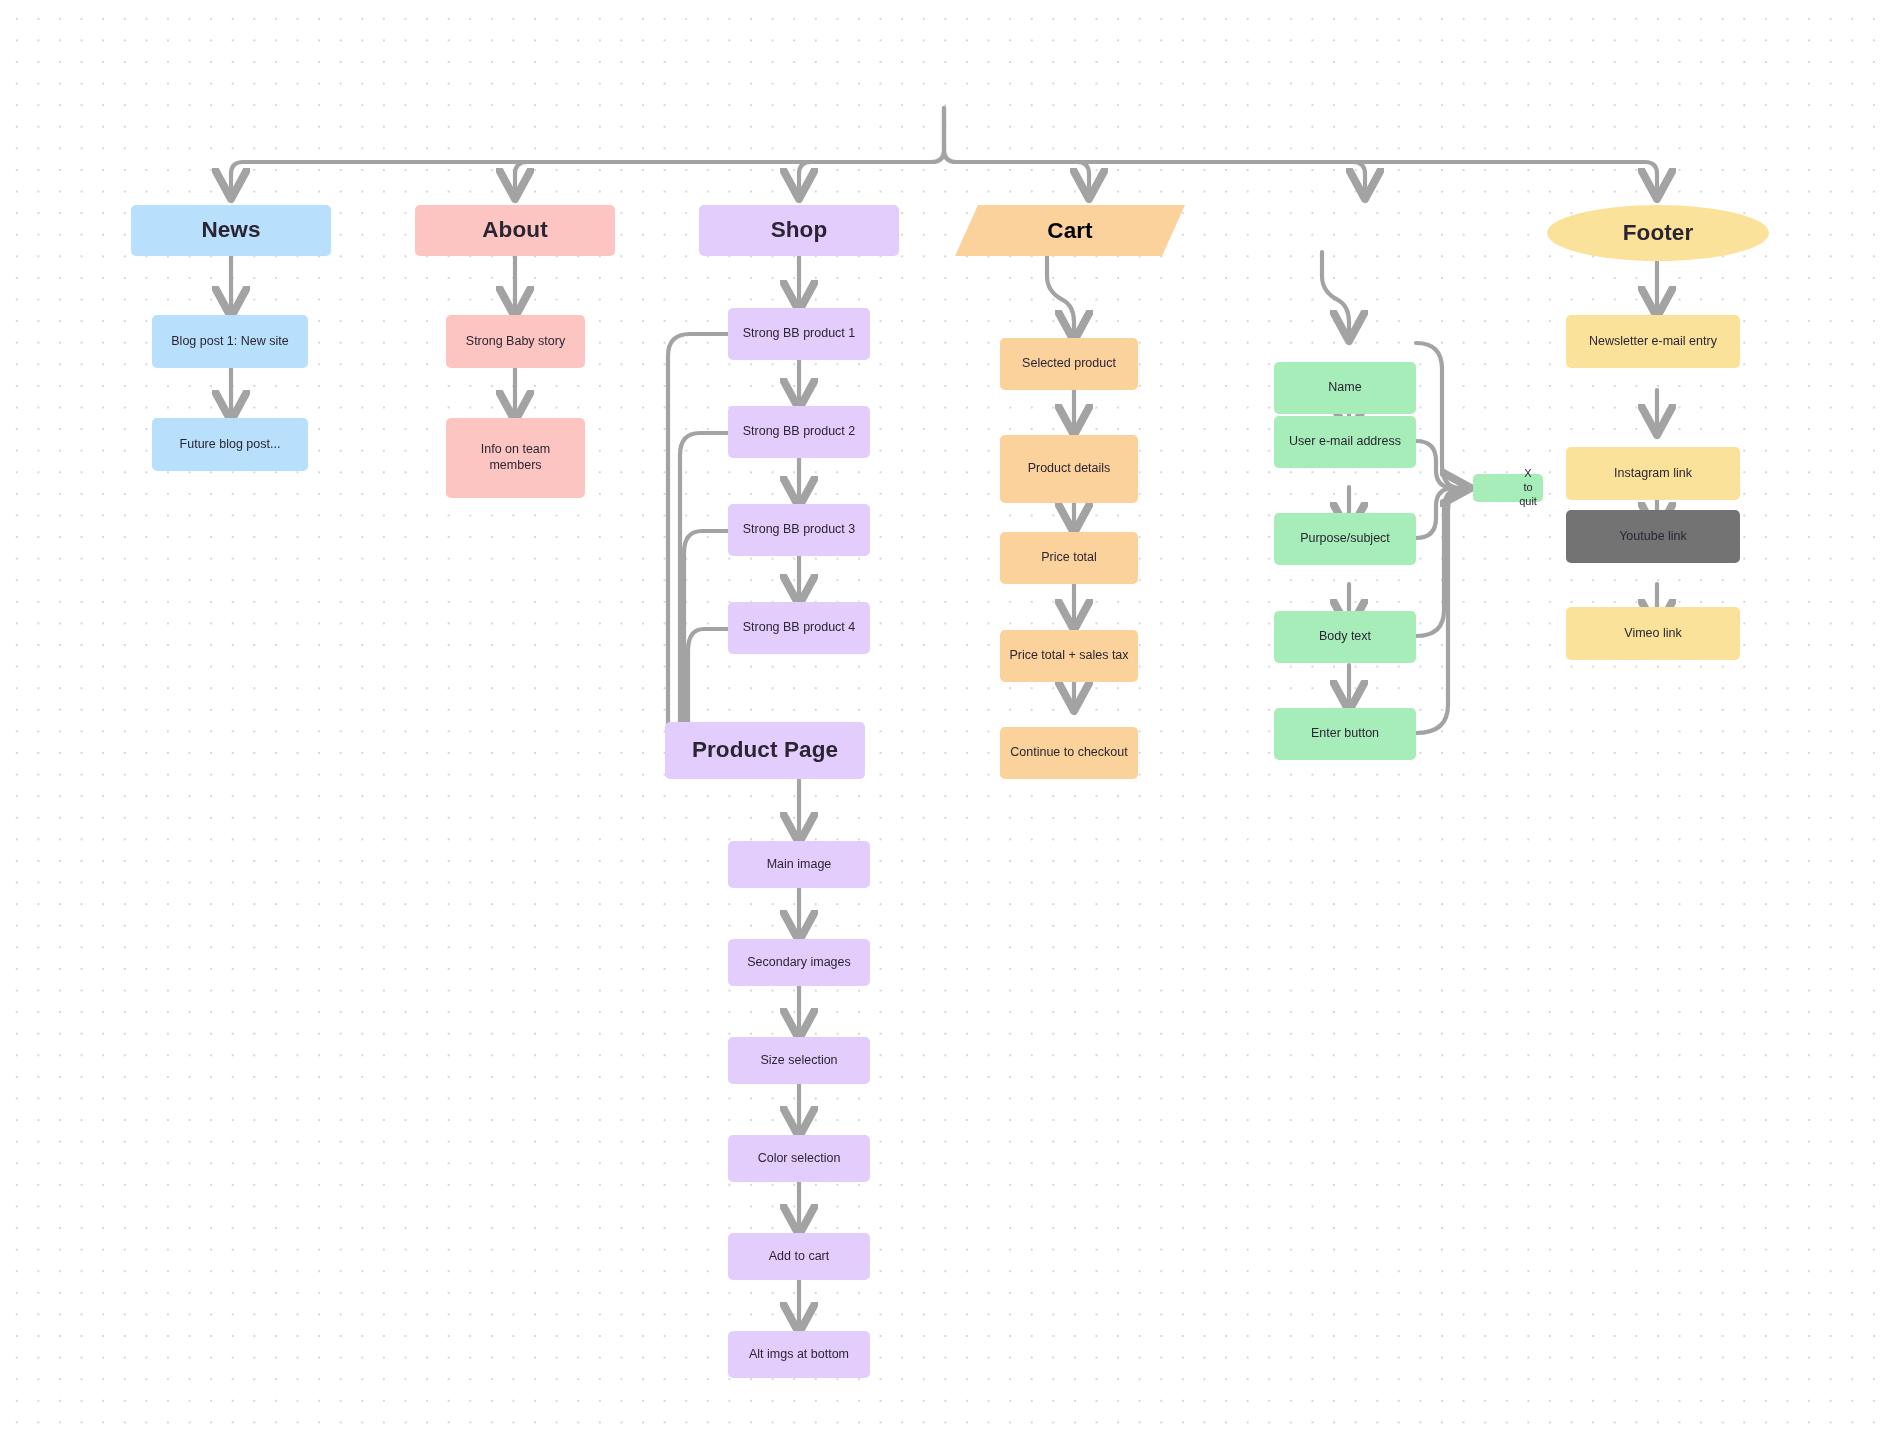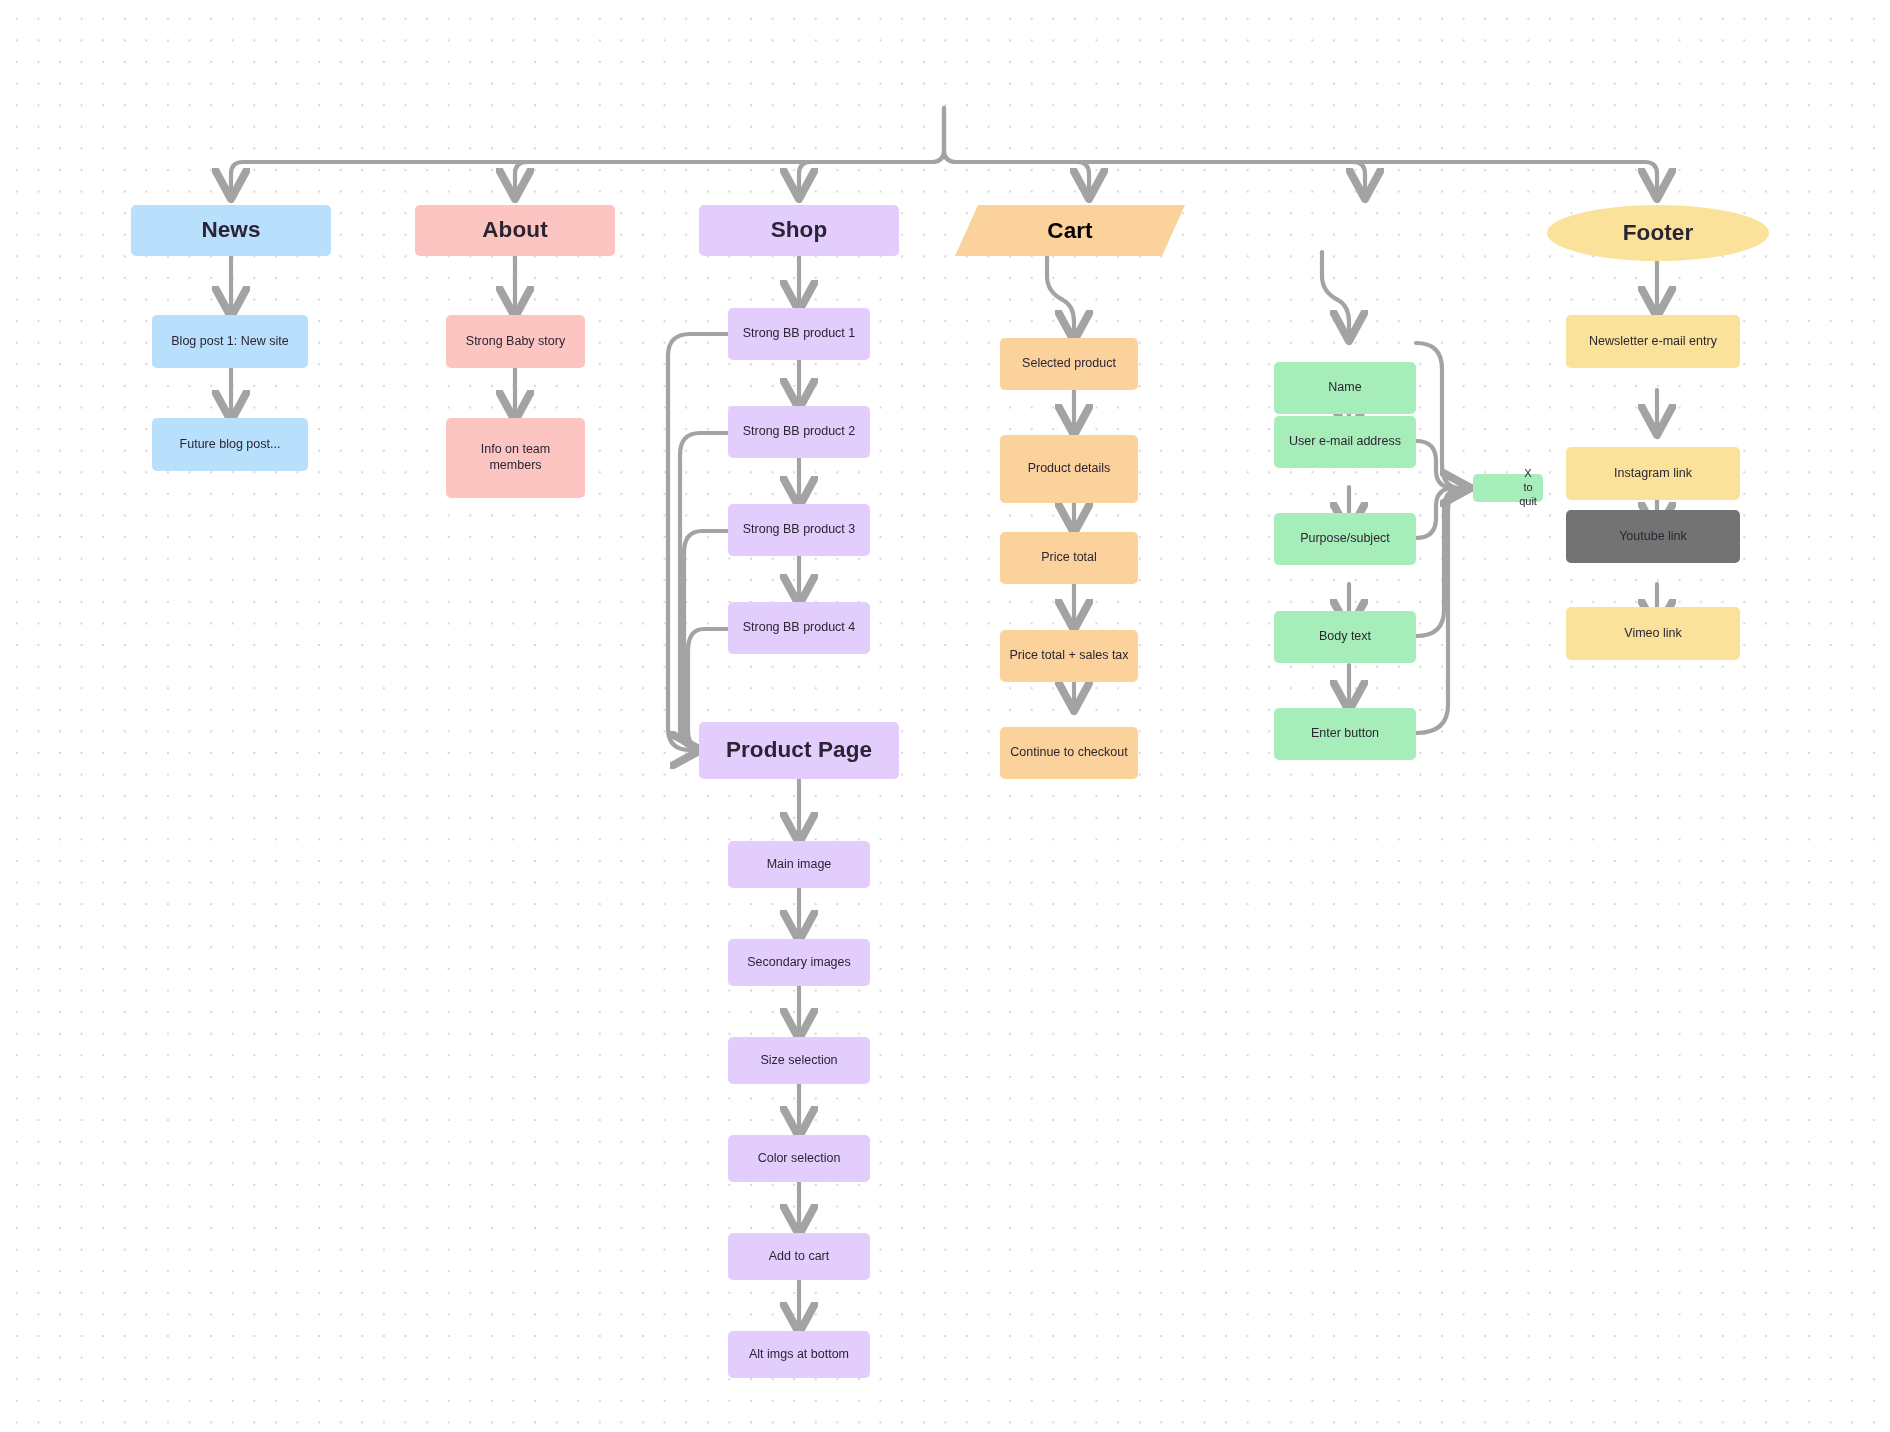--- a/index.html
+++ b/index.html
@@ -193,21 +193,21 @@
   <div class="node rect leaf" style="left:1566px; top:412px; width:174px; height:53px; background:#fbe29b;margin-top:35px;">
     <span>Instagram link</span>
   </div>
   <div class="node rect leaf" style="left:1566px; top:510px; width:174px; height:53px; background:#737373;">
     <span>Youtube link</span>
   </div>
   <div class="node rect leaf" style="left:1566px; top:607px; width:174px; height:53px; background:#fbe29b;">
     <span>Vimeo link</span>
   </div>
 
-  <div class="node rect head" style="left:699px; top:722px; width:200px; height:57px; background:#e3cdfc;">
+  <div class="node rect head" style="left:665px; top:722px; width:200px; height:57px; background:#e3cdfc;">
     <span>Product Page</span>
   </div>
   <div class="node rect leaf" style="left:728px; top:841px; width:142px; height:47px; background:#e3cdfc;">
     <span>Main image</span>
   </div>
   <div class="node rect leaf" style="left:728px; top:939px; width:142px; height:47px; background:#e3cdfc;">
     <span>Secondary images</span>
   </div>
   <div class="node rect leaf" style="left:728px; top:1037px; width:142px; height:47px; background:#e3cdfc;">
     <span>Size selection</span>

